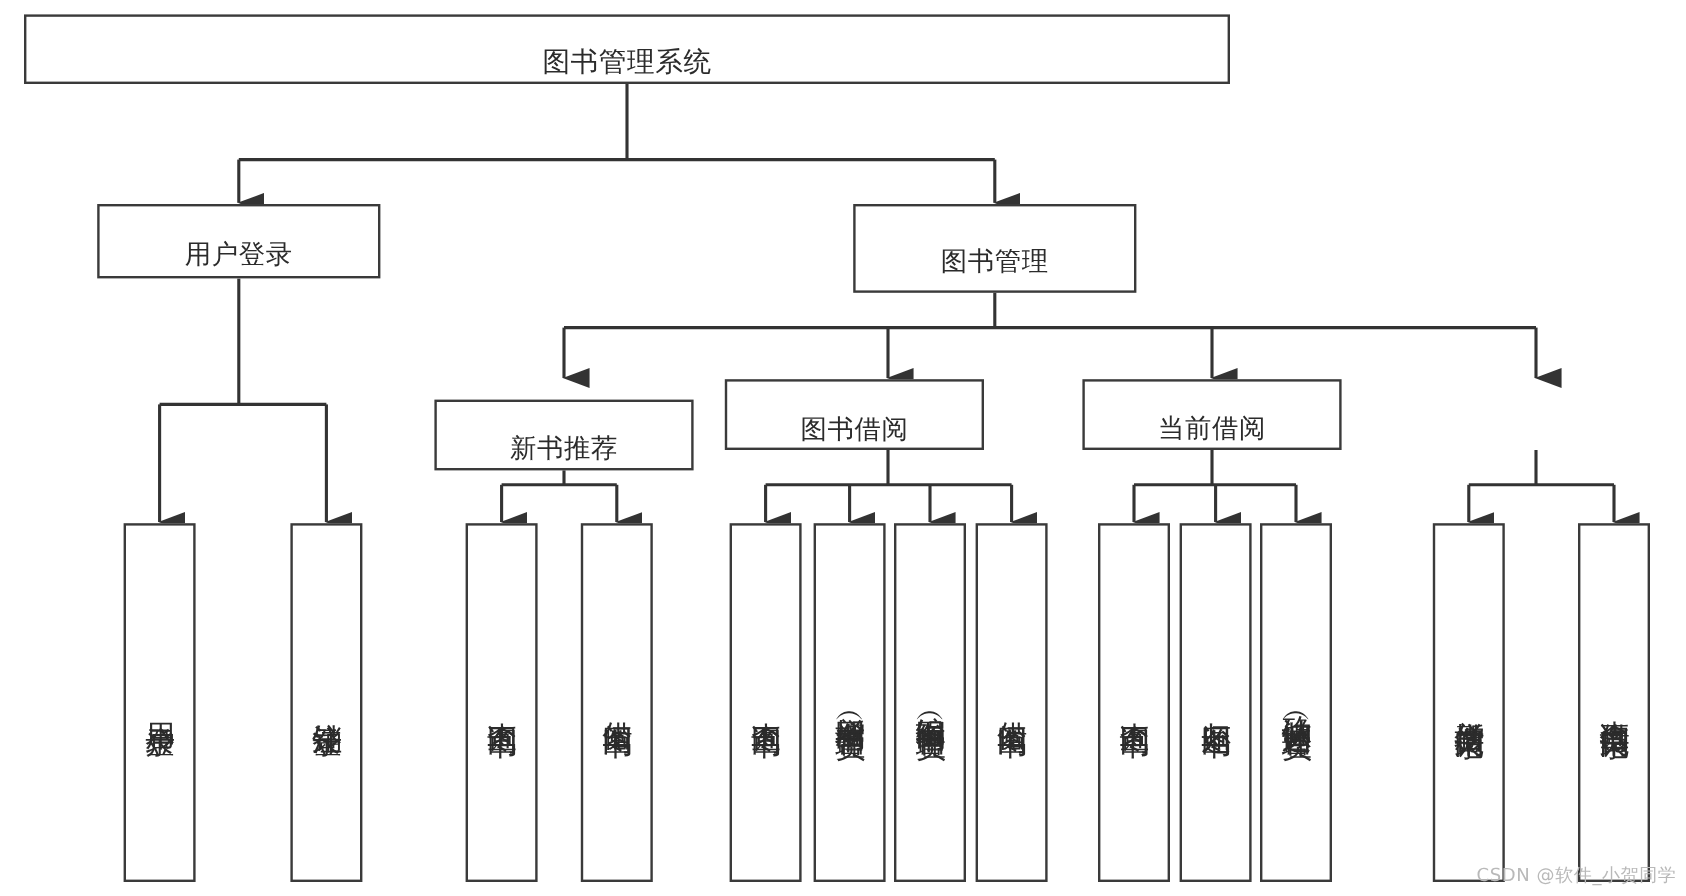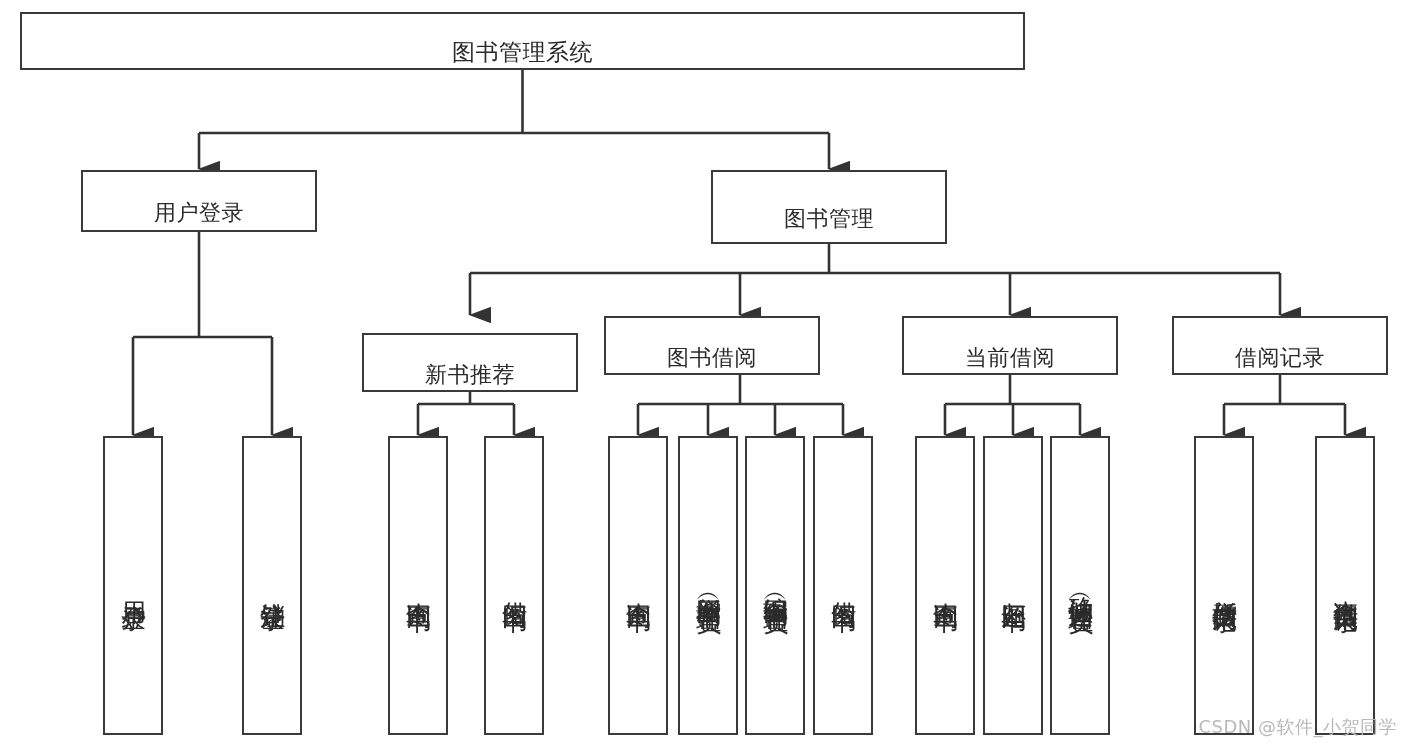--- a/index.html
+++ b/index.html
@@ -61,21 +61,21 @@
     font-size: 25px;
     line-height: 1.05;
     letter-spacing: 2px;
     white-space: normal;
     max-height: 100%;
   }
   #watermark {
     position: absolute;
     right: 8px;
     bottom: 8px;
-    font-size: 18px;
+    font-size: 15px;
     color: #b9b9b9;
     letter-spacing: 0.5px;
     user-select: none;
     white-space: nowrap;
   }
 </style>
 </head>
 <body>
 
 <div id="diagram-root">
@@ -136,23 +136,20 @@
 
   <div class="node horizontal" style="left: 362px; top: 333px; width: 216px; height: 59px;">
     <span class="node-label">新书推荐</span>
   </div>
   <div class="node horizontal" style="left: 604px; top: 316px; width: 216px; height: 59px; font-family: Liberation Serif, serif;">
     <span class="node-label">图书借阅</span>
   </div>
   <div class="node horizontal" style="left: 902px; top: 316px; width: 216px; height: 59px;">
     <span class="node-label">当前借阅</span>
   </div>
-  <div class="node horizontal" style="left: 1172px; top: 316px; width: 216px; height: 59px;">
-    <span class="node-label">借阅记录</span>
-  </div>
 
   <div class="node vertical" style="left: 103px; top: 436px; width: 60px; height: 299px;">
     <span class="node-label">用户登录</span>
   </div>
   <div class="node vertical" style="left: 242px; top: 436px; width: 60px; height: 299px;">
     <span class="node-label">注销登录</span>
   </div>
 
   <div class="node vertical" style="left: 388px; top: 436px; width: 60px; height: 299px;">
     <span class="node-label">查询图书</span>

